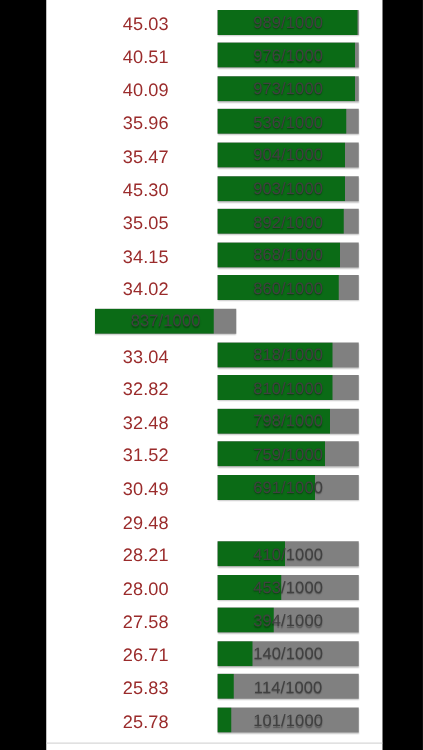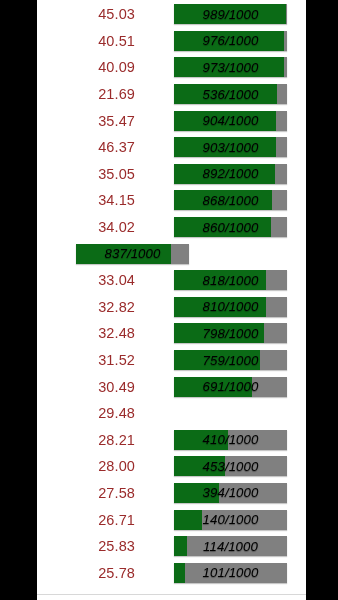--- a/index.html
+++ b/index.html
@@ -44,21 +44,21 @@
   #rows {
     position: absolute;
     left: 0;
     top: 1px;
     width: 269px;
   }
   .row {
     position: relative;
     height: 26.6px;
     display: flex;
-    align-items: center;
+    align-items: flex-end;
   }
   .score {
     width: 98px;            
     text-align: right;
     padding-right: 0px;
     color: #9a2b2b;
     font-size: 14.5px;
     letter-spacing: 0.1px;
     white-space: nowrap;
   }
@@ -79,26 +79,25 @@
     position: absolute;
     left: 0; top: 0; bottom: 0;
     background: #0b6b16;
   }
   .bar-label {
     position: absolute;
     inset: 0;
     display: flex;
     align-items: center;
     justify-content: center;
-    color: #000000;
+    color: #404040;
     font-size: 13.2px;
     letter-spacing: 0.1px;
     text-shadow: 0 1px 1px rgba(0,0,0,0.35);
     white-space: nowrap;
-    font-style: italic;
   }
   #bottom-divider {
     position: absolute;
     left: 0;
     top: 594px;
     width: 269px;
     height: 1px;
     background: #d8d8d8;
   }
 </style>
@@ -133,39 +132,39 @@
         <div class="row">
           <div class="score">40.09</div>
           <div class="bar-cell">
             <div class="track" style="background: rgb(128, 128, 128);">
               <div class="fill" style="width: 97.3%; background: rgb(11, 107, 22);"></div>
             </div>
             <div class="bar-label">973/1000</div>
           </div>
         </div>
         <div class="row">
-          <div class="score">21.69</div>
+          <div class="score">35.96</div>
           <div class="bar-cell">
             <div class="track" style="background: rgb(128, 128, 128);">
               <div class="fill" style="width: 91.2%; background: rgb(11, 107, 22);"></div>
             </div>
             <div class="bar-label">536/1000</div>
           </div>
         </div>
         <div class="row">
           <div class="score">35.47</div>
           <div class="bar-cell">
             <div class="track" style="background: rgb(128, 128, 128);">
               <div class="fill" style="width: 90.4%; background: rgb(11, 107, 22);"></div>
             </div>
             <div class="bar-label">904/1000</div>
           </div>
         </div>
         <div class="row">
-          <div class="score">46.37</div>
+          <div class="score">45.30</div>
           <div class="bar-cell">
             <div class="track" style="background: rgb(128, 128, 128);">
               <div class="fill" style="width: 90.3%; background: rgb(11, 107, 22);"></div>
             </div>
             <div class="bar-label">903/1000</div>
           </div>
         </div>
         <div class="row">
           <div class="score">35.05</div>
           <div class="bar-cell">

